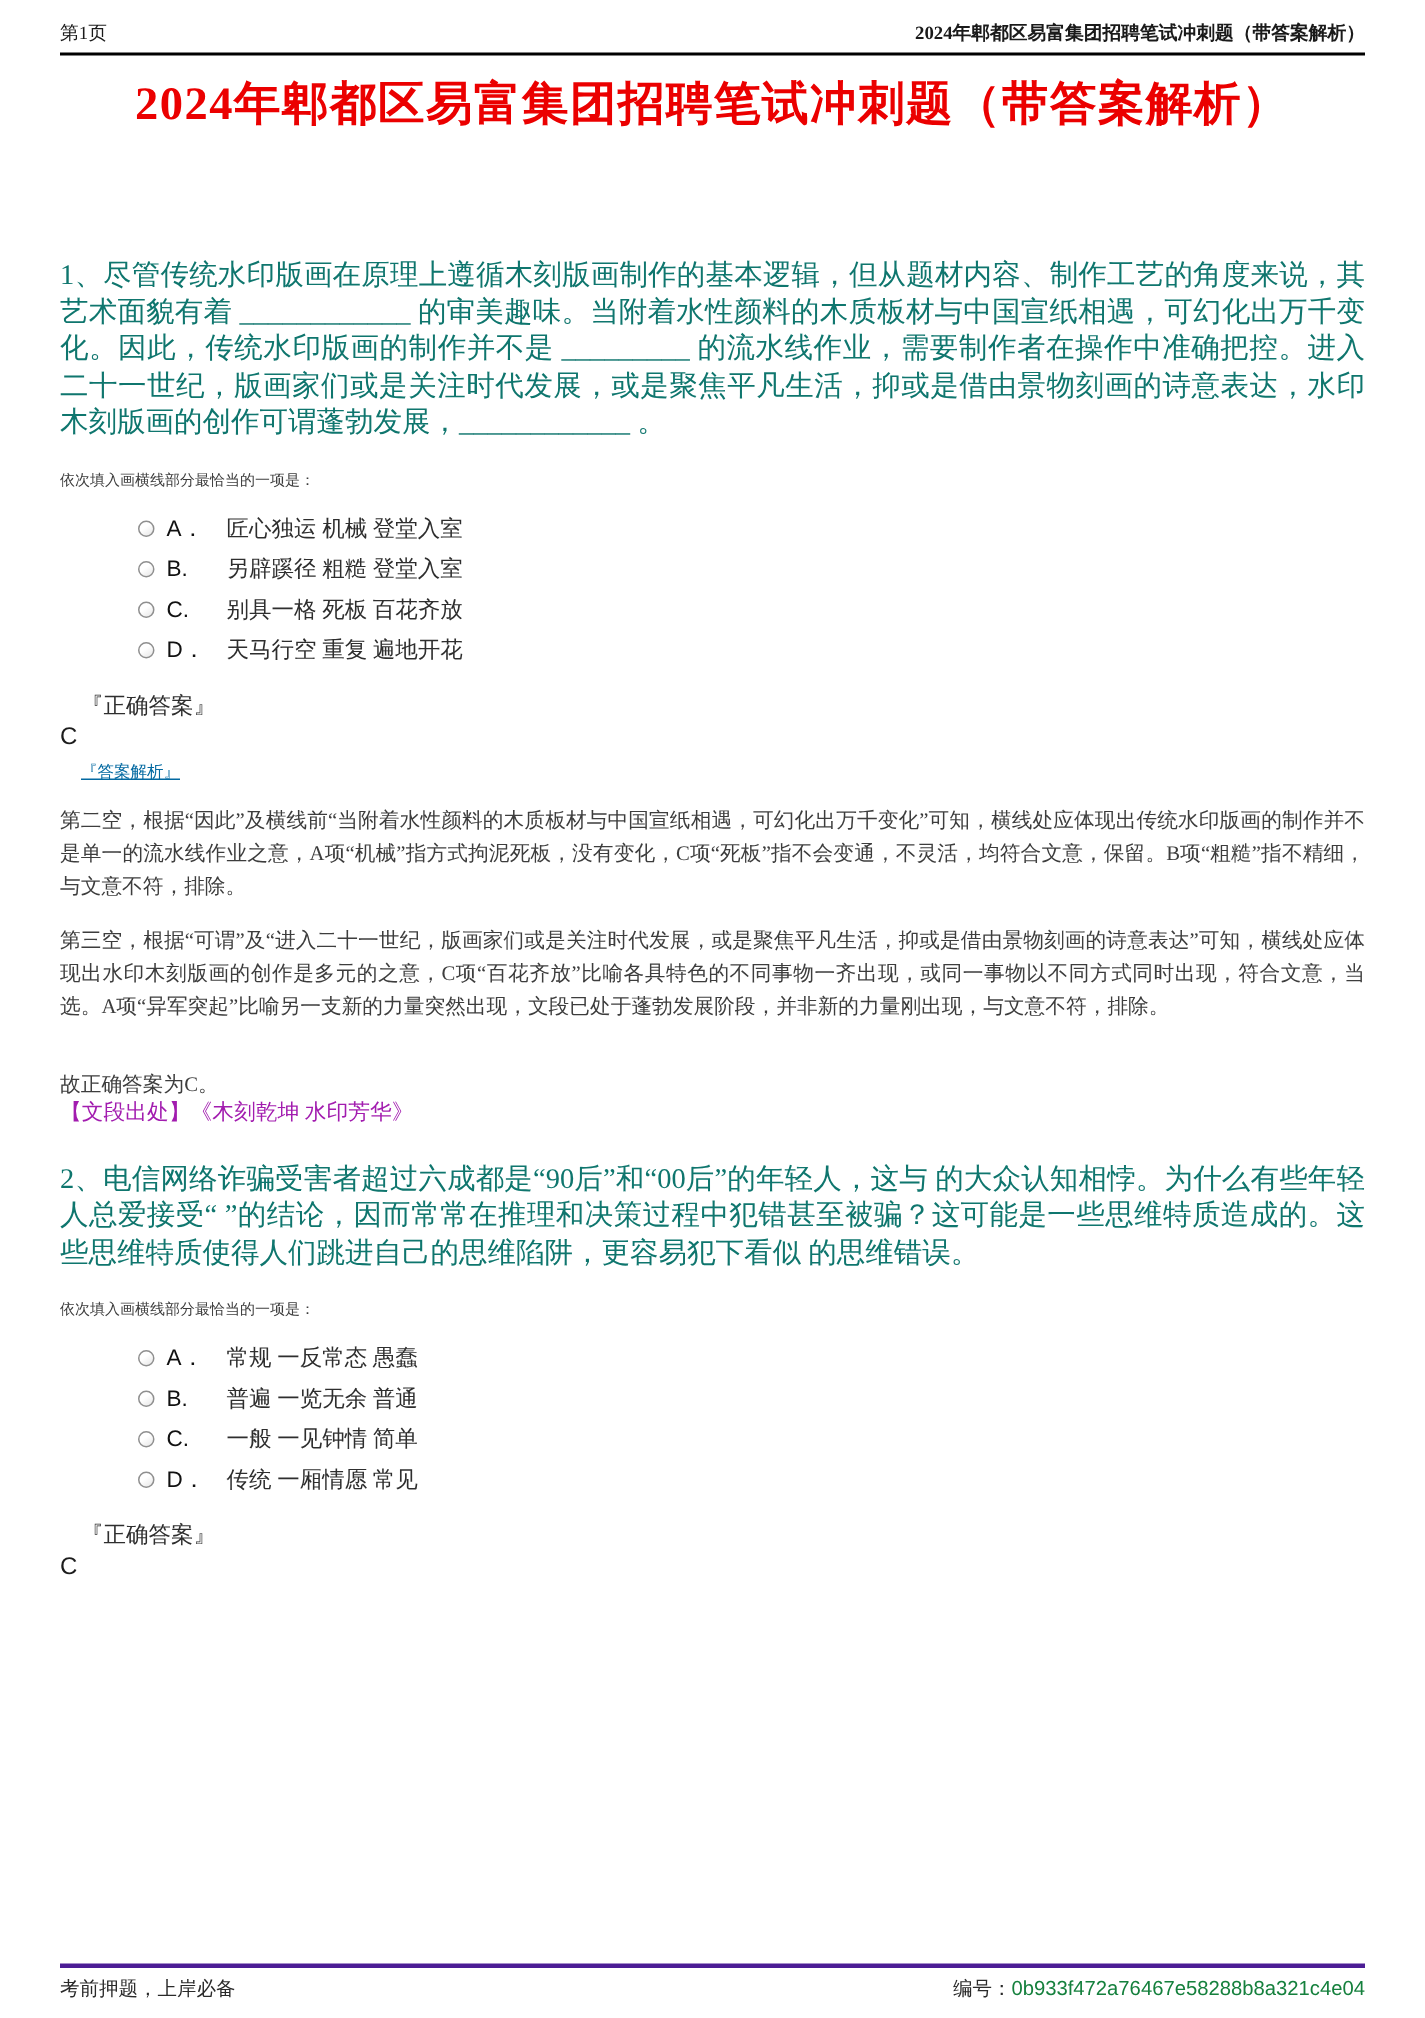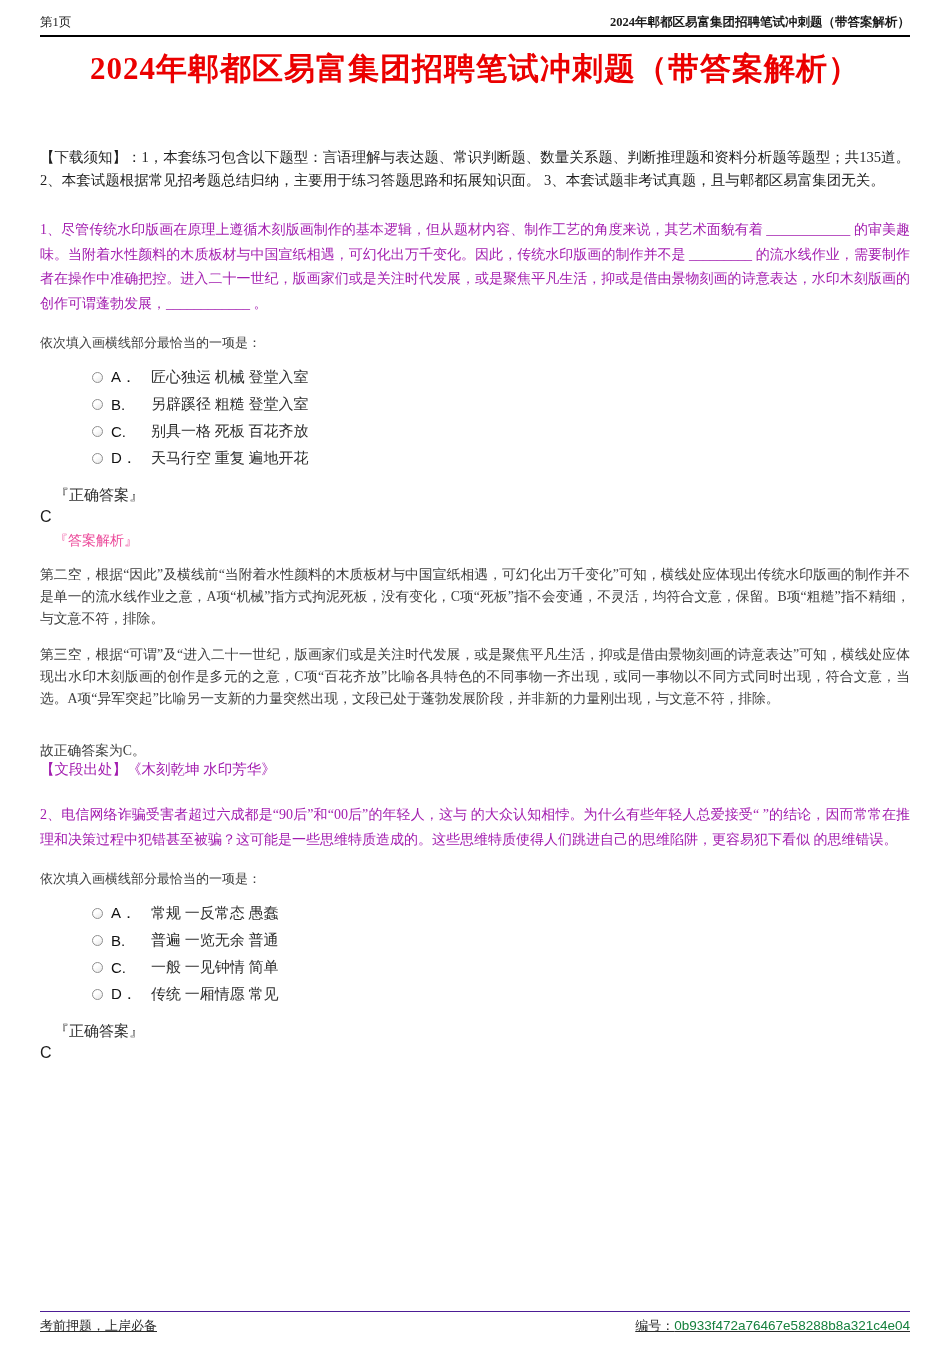--- a/index.html
+++ b/index.html
@@ -53,28 +53,28 @@
   .section-heading {
     margin-top: 68px;
     font-size: 21px;
     line-height: 25px;
     font-weight: bold;
     color: #1f3864;
     text-align: justify;
   }
   .stem {
     margin-top: 26px;
-    font-size: 14px;
+    font-size: 19px;
     line-height: 24.5px;
     text-align: justify;
-    color: #a21caf;
+    color: #0f766e;
   }
   .prompt {
     margin-top: 18px;
-    font-size: 13px;
+    font-size: 10px;
     color: #3c3c3c;
   }
   .options {
     margin-top: 12px;
     list-style: none;
   }
   .option-row {
     display: flex;
     align-items: center;
     height: 27px;
@@ -108,22 +108,23 @@
   }
   .answer-value {
     font-family: "Liberation Sans", "DejaVu Sans", sans-serif;
     font-size: 16px;
     line-height: 23px;
     color: #1c1c1c;
   }
   .analysis-label {
     margin-top: 4px;
     padding-left: 14px;
-    font-size: 14px;
-    color: #ec4899;
+    font-size: 11px;
+    color: #0369a1;
+    text-decoration: underline;
   }
   .analysis-para {
     margin-top: 14px;
     font-size: 13.8px;
     line-height: 22px;
     text-align: justify;
     color: #3d3d3d;
   }
   .conclusion {
     margin-top: 32px;
@@ -132,28 +133,27 @@
   }
   .source {
     font-size: 14.5px;
     color: #a21caf;
   }
   .q2-stem { margin-top: 24px; }
   
   .footer {
     position: absolute;
     left: 40px; right: 40px; bottom: 10px;
-    border-top: 1px solid #4c1d95;
+    border-top: 3px solid #4c1d95;
     padding-top: 5px;
     display: flex;
     justify-content: space-between;
     align-items: flex-start;
     font-size: 13px;
     color: #2a2a2a;
-    text-decoration: underline;
   }
   .footer .code {
     font-family: "Liberation Sans", "DejaVu Sans", sans-serif;
     font-size: 13.5px;
     color: #15803d;
   }
 </style>
 </head>
 <body>
 
@@ -161,21 +161,20 @@
 
   <div class="header">
     <span class="h-left">第1页</span>
     <span class="h-right">2024年郫都区易富集团招聘笔试冲刺题（带答案解析）</span>
   </div>
 
   <div class="doc-title">2024年郫都区易富集团招聘笔试冲刺题（带答案解析）</div>
 
   <div class="content">
 
-    <p class="notice">【下载须知】：1，本套练习包含以下题型：言语理解与表达题、常识判断题、数量关系题、判断推理题和资料分析题等题型；共135道。 2、本套试题根据常见招考题总结归纳，主要用于练习答题思路和拓展知识面。 3、本套试题非考试真题，且与郫都区易富集团无关。</p>
 
 
     <p class="stem">1、尽管传统水印版画在原理上遵循木刻版画制作的基本逻辑，但从题材内容、制作工艺的角度来说，其艺术面貌有着 ____________ 的审美趣味。当附着水性颜料的木质板材与中国宣纸相遇，可幻化出万千变化。因此，传统水印版画的制作并不是 _________ 的流水线作业，需要制作者在操作中准确把控。进入二十一世纪，版画家们或是关注时代发展，或是聚焦平凡生活，抑或是借由景物刻画的诗意表达，水印木刻版画的创作可谓蓬勃发展，____________ 。</p>
 
     <p class="prompt">依次填入画横线部分最恰当的一项是：</p>
 
     <ul class="options">
       <li class="option-row">
         <span class="radio"></span>
         <span class="opt-letter">A．</span>

